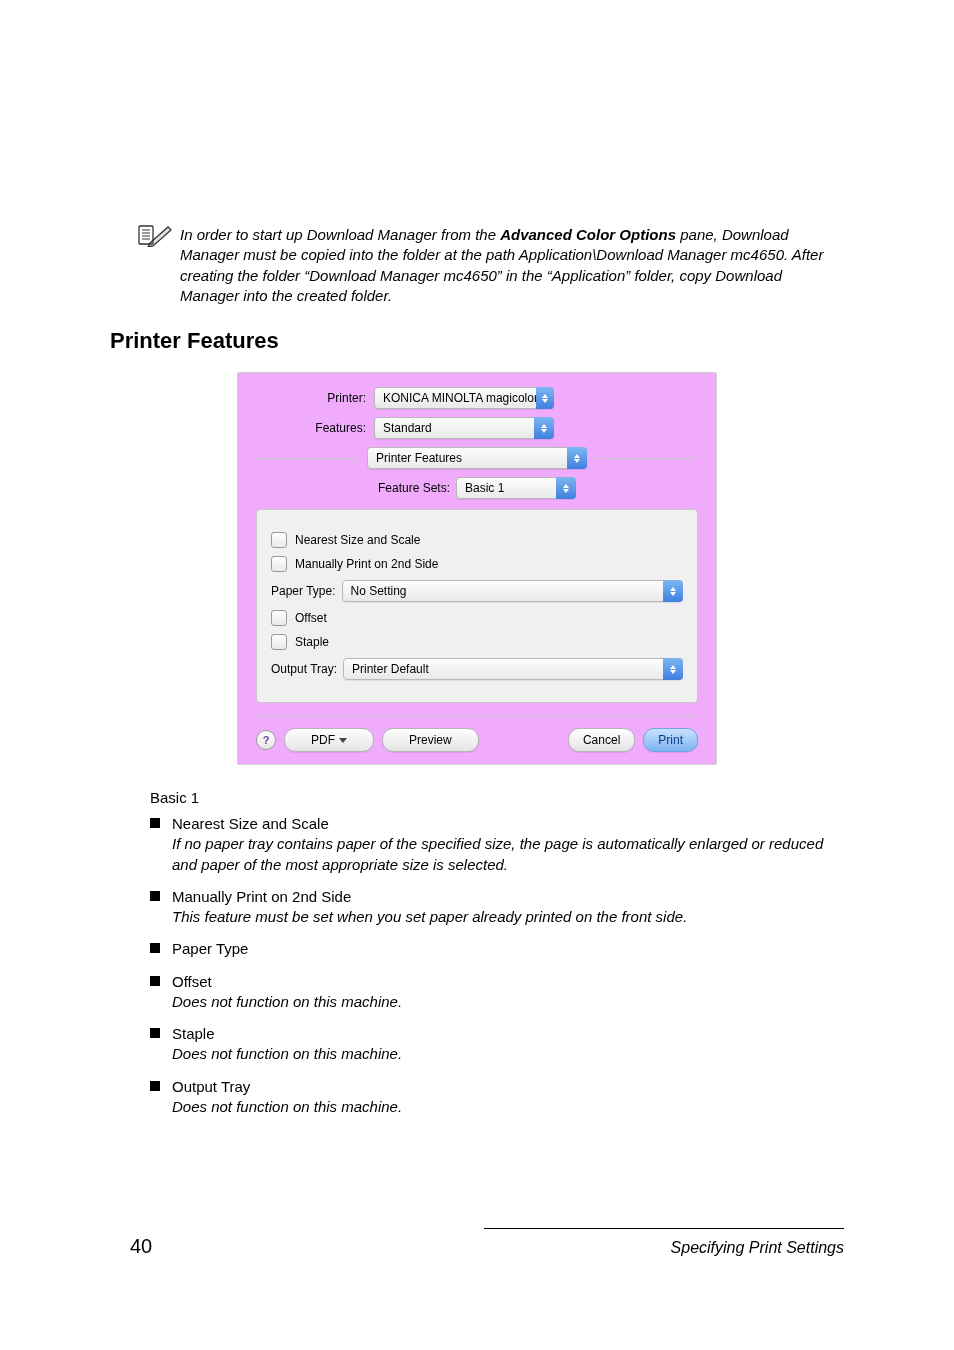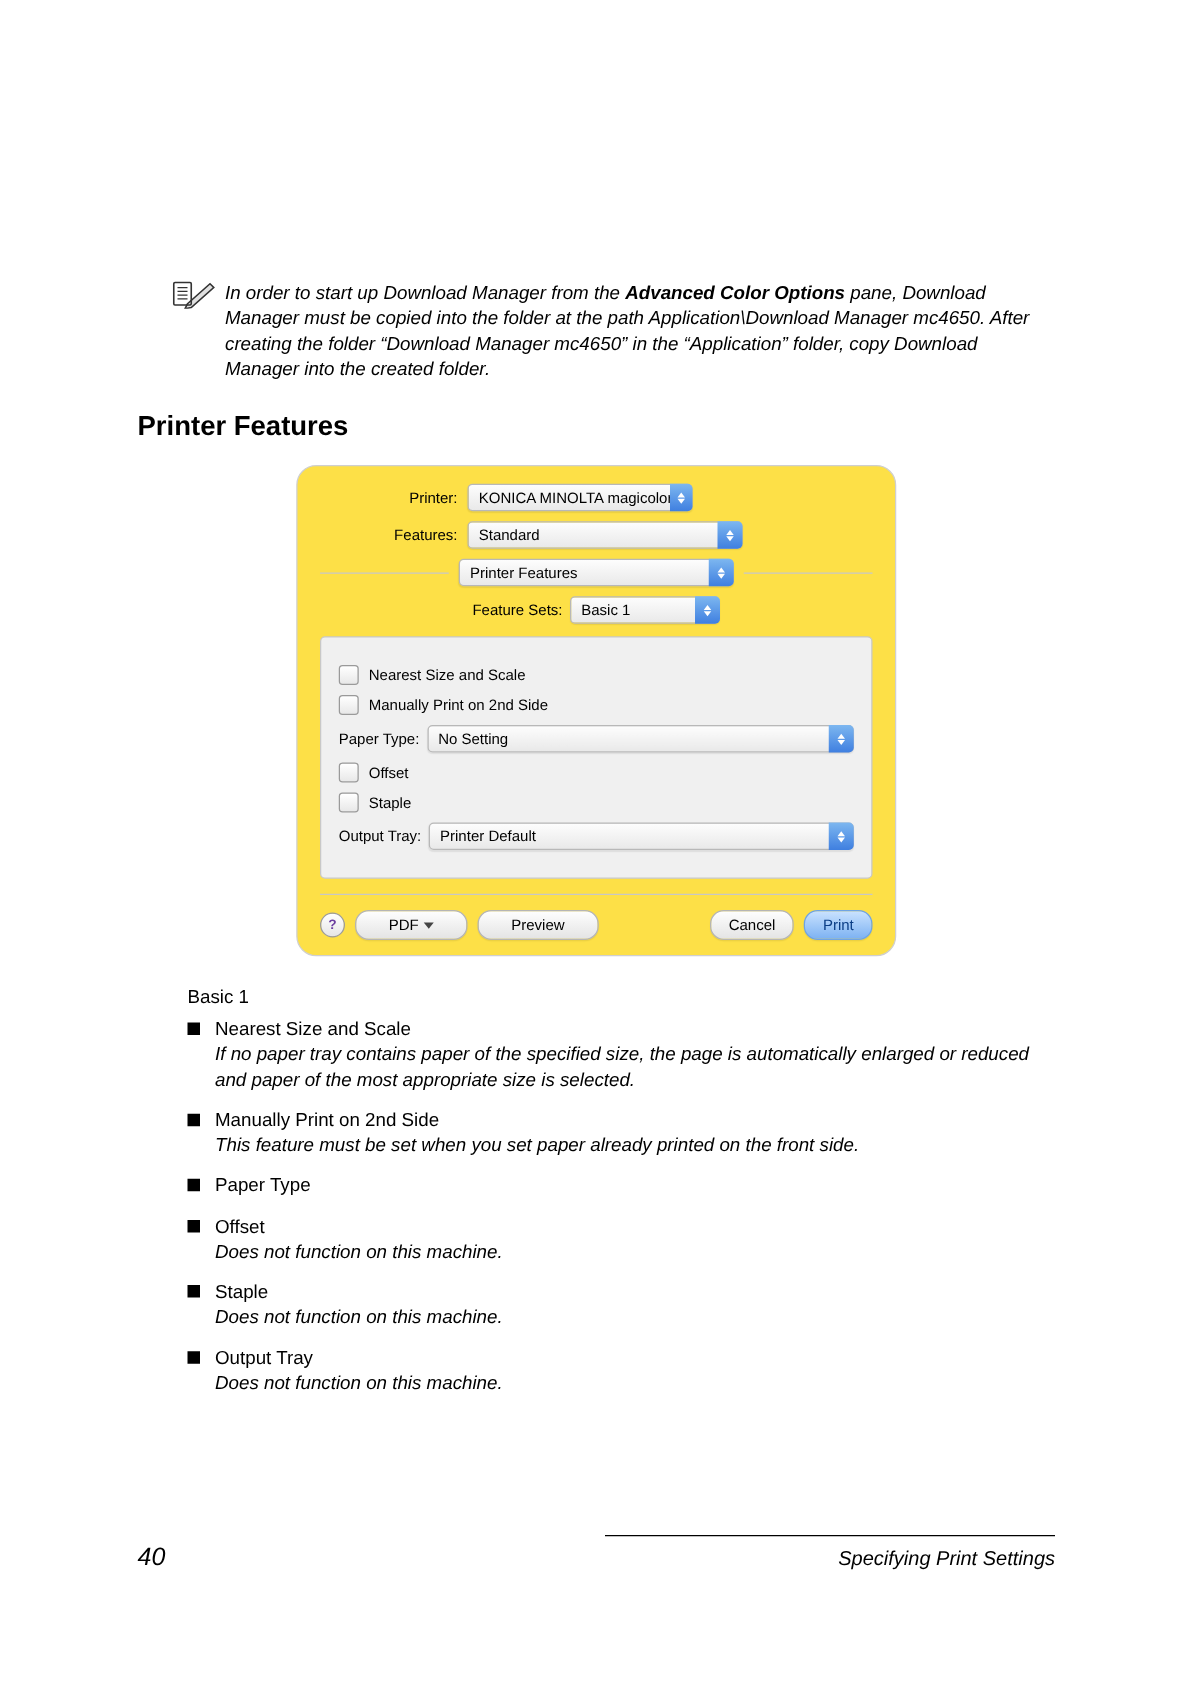--- a/index.html
+++ b/index.html
@@ -41,22 +41,22 @@
   }
   h2.section {
     font-size: 22px;
     font-weight: bold;
     margin: 0 0 18px 0;
   }
   .dialog {
     width: 480px;
     margin: 0 auto 24px auto;
     border: 1px solid #cfcfcf;
-    border-radius: 16px;
-    background: #fde047;
+    border-radius: 2px;
+    background: #f0abfc;
     font-family: "Lucida Grande", Arial, sans-serif;
     font-size: 12px;
     color: #000;
     padding: 14px 18px 12px 18px;
     box-sizing: border-box;
   }
   .dlg-row {
     display: flex;
     align-items: center;
     margin-bottom: 8px;
@@ -215,22 +215,22 @@
     background:#000;
     width: 360px;
     margin: 0 0 6px auto;
   }
   .footer-row {
     display:flex;
     justify-content:space-between;
     align-items:baseline;
   }
   .footer .pn {
-    font-style: italic;
     font-size: 20px;
+    margin-left: 20px;
   }
   .footer .ft {
     font-style: italic;
     font-size: 16px;
   }
 </style>
 </head>
 <body>
 
 <div class="page">
@@ -260,21 +260,21 @@
       <div class="combo" style="width:180px">
         <span class="combo-text">KONICA MINOLTA magicolor ...</span>
         <span class="cap">
             <span class="tri-up"></span>
             <span class="tri-down"></span>
           </span>
       </div>
     </div>
     <div class="dlg-row">
       <span class="dlg-label">Features:</span>
-      <div class="combo" style="width:220px">
+      <div class="combo" style="width:180px">
         <span class="combo-text">Standard</span>
         <span class="cap">
             <span class="tri-up"></span>
             <span class="tri-down"></span>
           </span>
       </div>
     </div>
 
     <div class="hr-split">
       <span class="line"></span>

